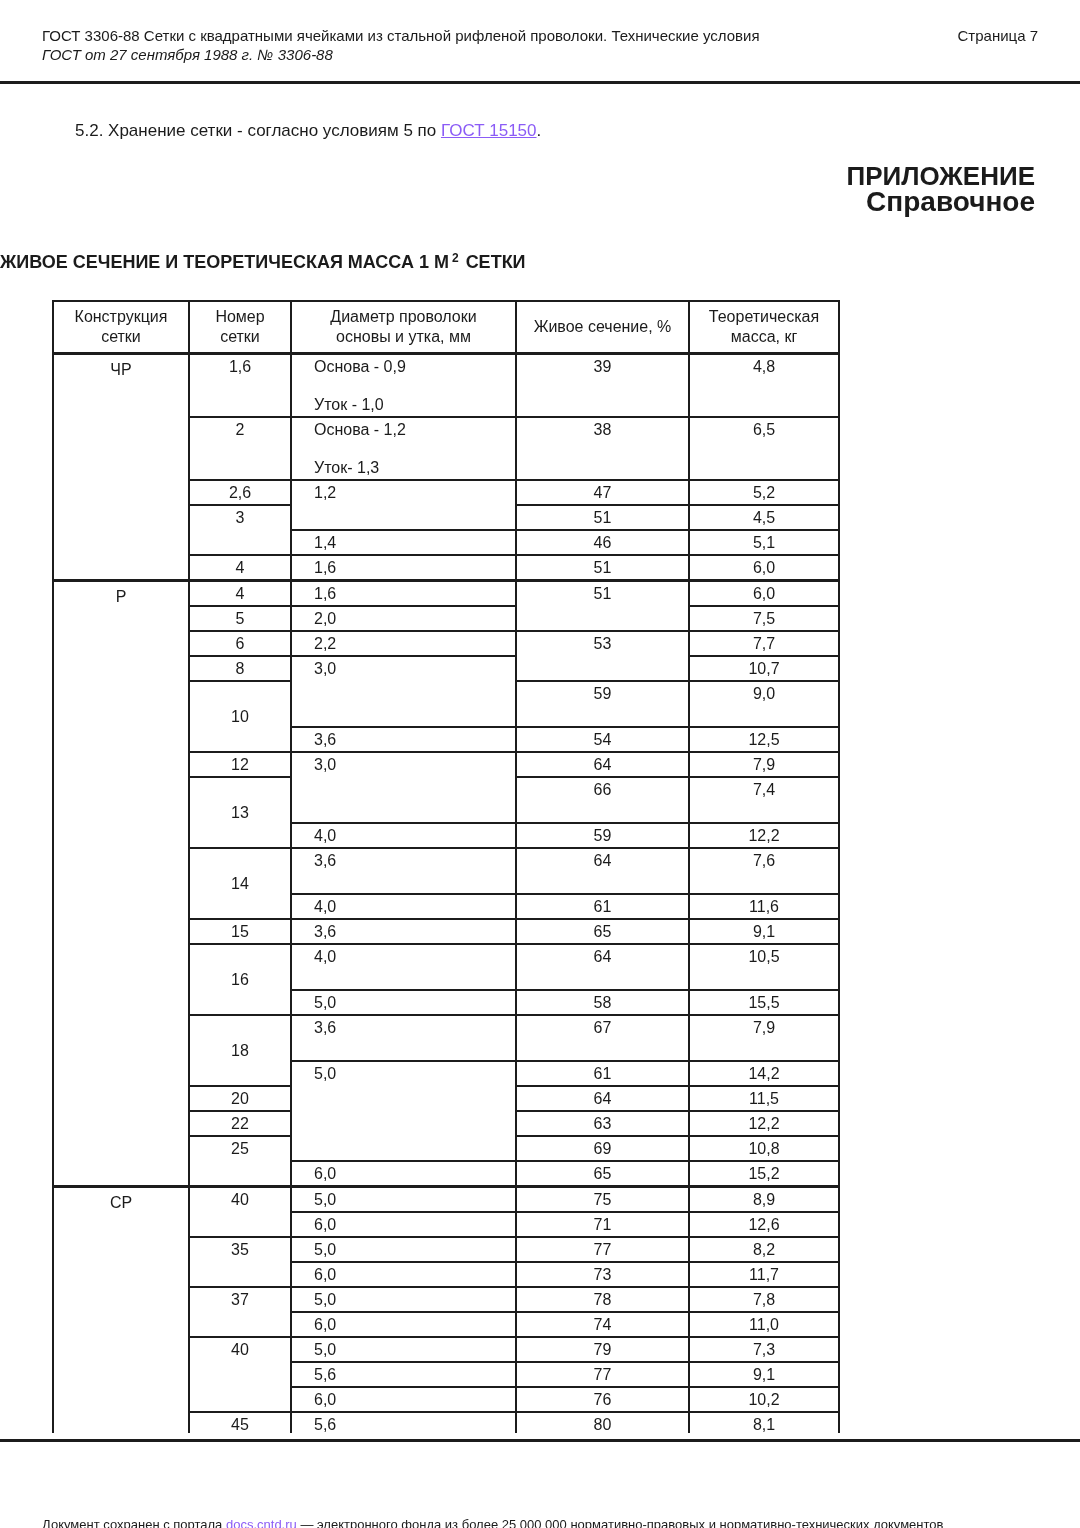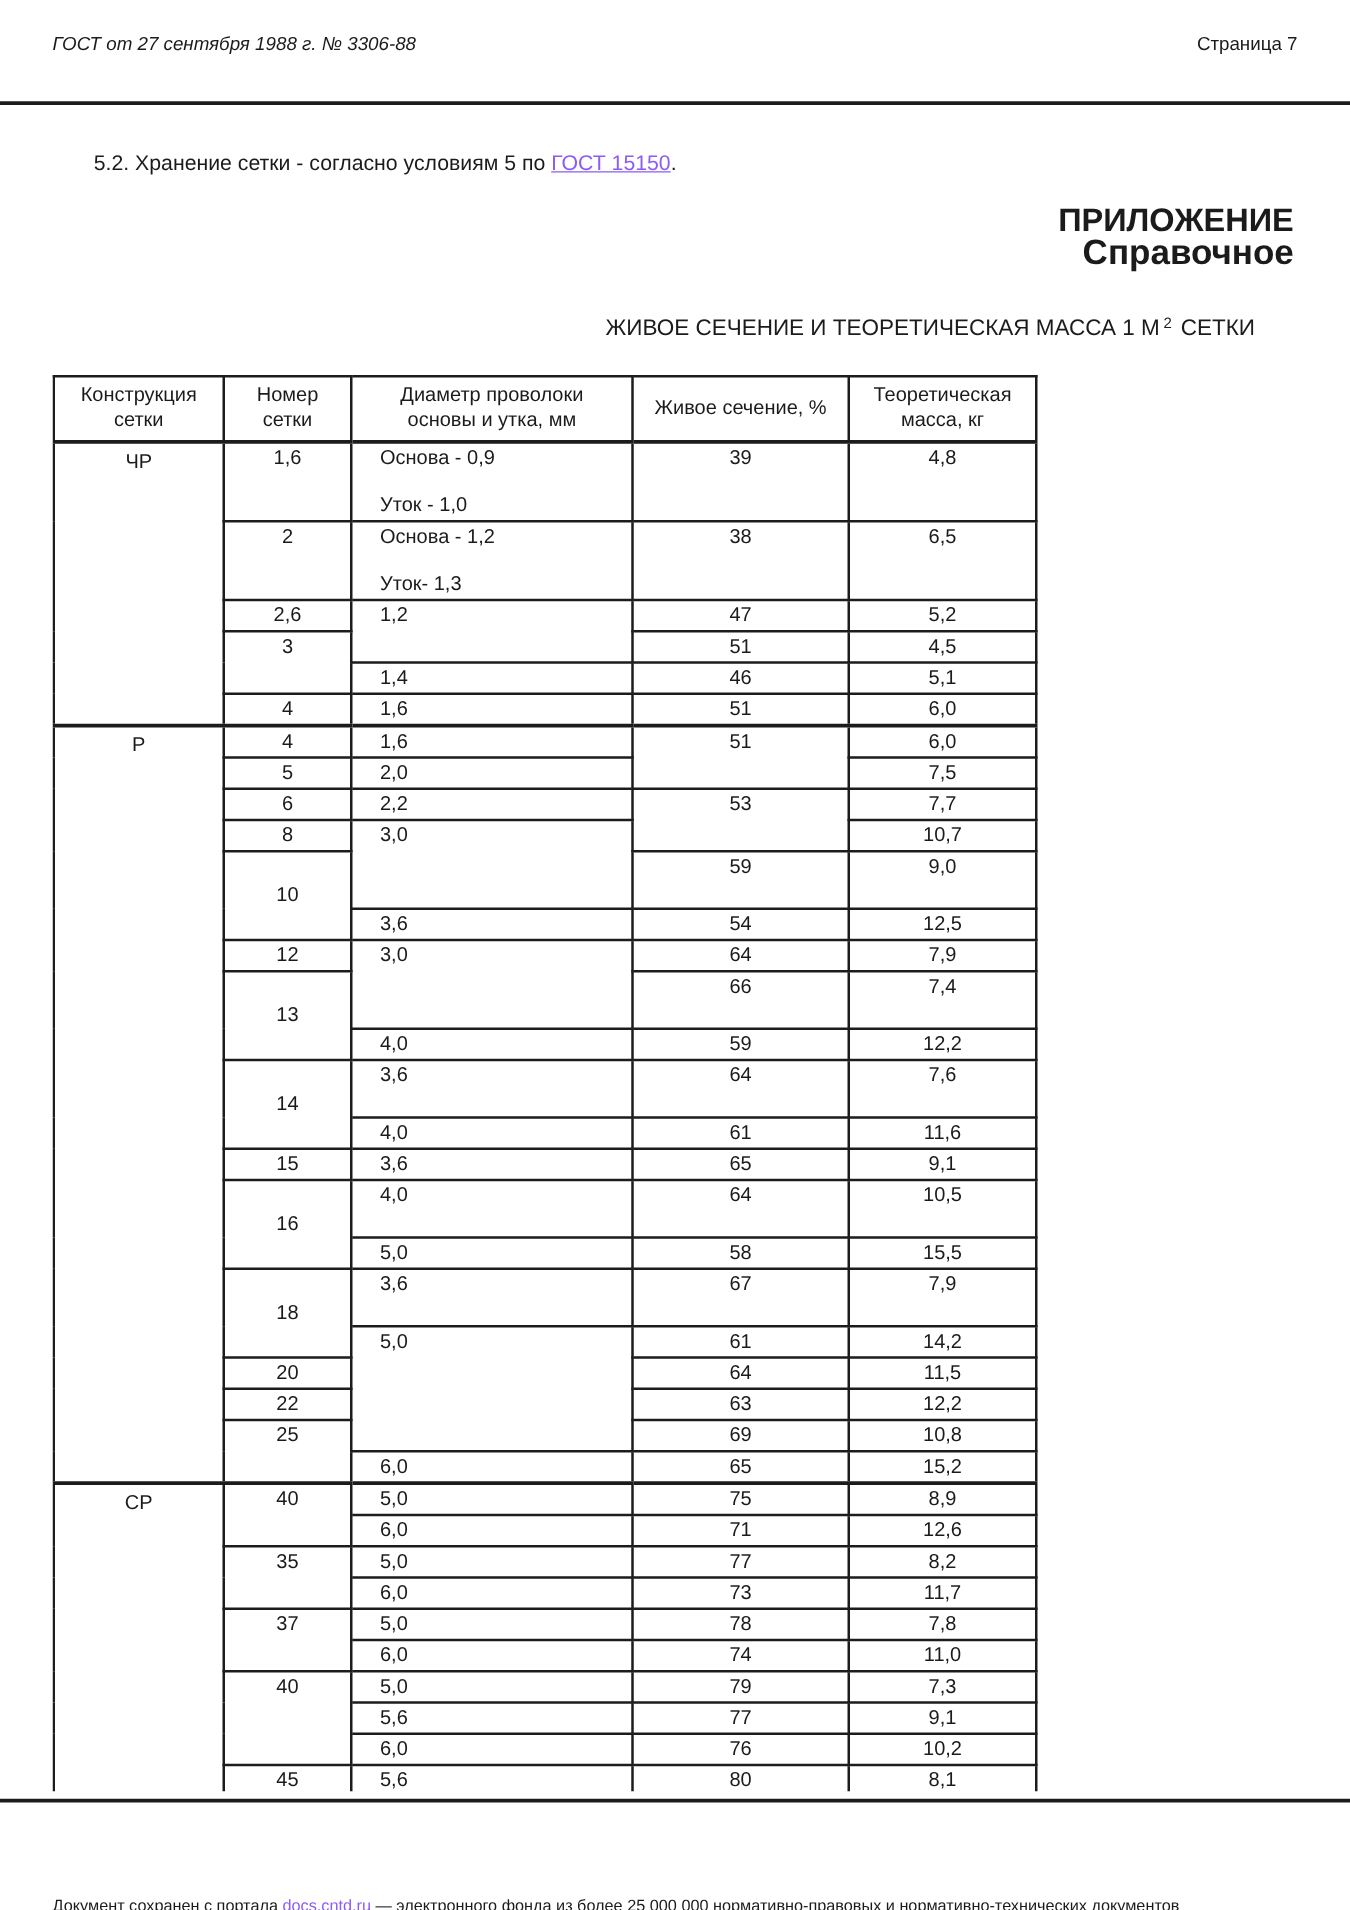--- a/index.html
+++ b/index.html
@@ -25,25 +25,25 @@
   .rule-top { top:81px; }
   .rule-bottom { top:1439px; }
 
   .intro { position:absolute; left:75px; top:120px; margin:0; font-size:17px; line-height:21px; }
   a.doc-link { color:#8b5cf6; text-decoration:underline; cursor:pointer; }
 
   .appendix { position:absolute; right:45px; top:163px; text-align:right; font-weight:bold;margin-left:42px; }
   .appendix-line1 { font-size:26px; line-height:27px; }
   .appendix-line2 { font-size:28px; line-height:23px; }
 
-  .table-title { position:absolute; left:0; top:251px; width:1004px; text-align:right; font-weight:normal; font-size:18px; }
+  .table-title { position:absolute; left:0; top:251px; width:1004px; text-align:left; font-weight:bold; font-size:18px; }
   .title-sup { font-size:12px; vertical-align:6px; margin-left:3px; }
   .title-suffix { margin-left:7px; }
 
-  .table-wrap { position:absolute; left:42px; top:300px; width:790px; height:1133px; overflow:hidden; }
+  .table-wrap { position:absolute; left:52px; top:300px; width:790px; height:1133px; overflow:hidden; }
   table.mesh { border-collapse:collapse; table-layout:fixed; width:786px; }
   th, td {
     border:2px solid #1c1c1c;
     font-size:16px; font-weight:normal; line-height:19px;
     vertical-align:top; padding:2px 6px;
     overflow:hidden;
   }
   thead tr { height:52px; }
   th { vertical-align:middle; text-align:center; line-height:20px; padding:2px 10px; border-bottom-width:3px; }
   td { text-align:center; }
@@ -59,20 +59,21 @@
 
   .doc-footer { position:absolute; left:42px; top:1514px; width:985px; font-size:13px; line-height:21px; }
 </style>
 </head>
 <body>
 
 <div class="page">
 
   <header class="doc-header">
     <div class="header-titles">
+      <div class="header-line1">ГОСТ 3306-88 Сетки с квадратными ячейками из стальной рифленой проволоки. Технические условия</div>
       <div class="header-line2">ГОСТ от 27 сентября 1988 г. № 3306-88</div>
     </div>
     <div class="page-number">Страница 7</div>
   </header>
 
   <div class="rule rule-top"></div>
 
   <p class="intro"><span>5.2. Хранение сетки - согласно условиям 5 по </span><a href="#" class="doc-link">ГОСТ 15150</a><span>.</span></p>
 
   <div class="appendix">

